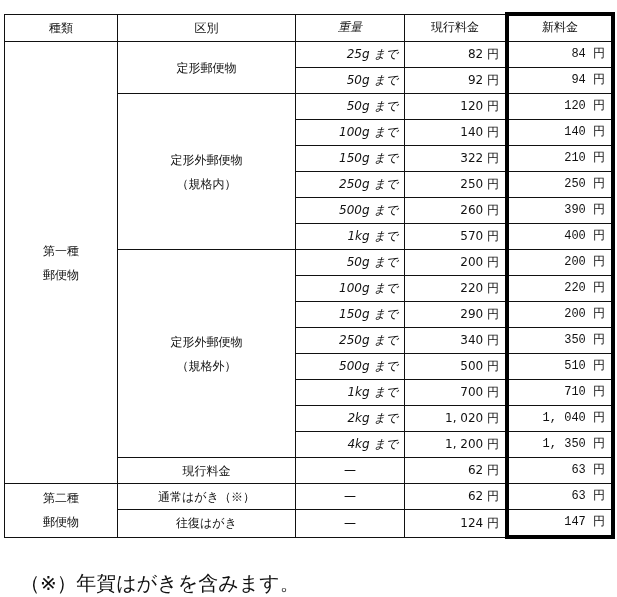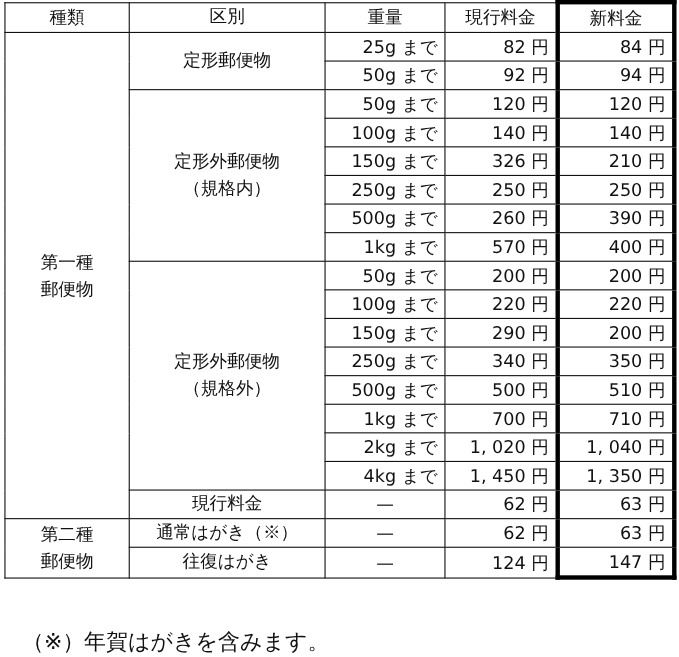--- a/index.html
+++ b/index.html
@@ -1,27 +1,27 @@
 <!DOCTYPE html>
 <html><head>
 <meta charset="utf-8">
 <style>
   html, body { margin:0; padding:0; background:#ffffff; }
   body { width:617px; height:597px; position:relative; overflow:hidden;
          font-family: "DejaVu Sans", "Liberation Sans", sans-serif; color:#111; }
-  table.rates { position:absolute; left:4px; top:0; border-collapse:collapse;
-                font-size:16px; }
+  table.rates { position:absolute; left:4px; top:12px; border-collapse:collapse;
+                font-size:12px; }
   table.rates td, table.rates th { border:1px solid #111; padding:0 6px; height:25px;
                 line-height:25px; font-weight:normal; white-space:nowrap; }
   th { text-align:center; }
   .c-kind { width:100px; text-align:center; vertical-align:middle; line-height:24px !important; }
   .c-cat  { width:165px; text-align:center; vertical-align:middle; line-height:24px !important;font-family:Liberation Serif, serif; }
-  .c-wt   { width:96px; text-align:right; }
+  .c-wt   { width:96px; text-align:right;font-style:italic; }
   .c-cur  { width:88px; text-align:right; }
-  .c-new  { width:90px; text-align:right; border-left:4px solid #000 !important; border-right:4px solid #000 !important; }
+  .c-new  { width:90px; text-align:right; border-left:4px solid #000 !important; border-right:4px solid #000 !important;font-family:Liberation Mono, monospace; }
   tr.last .c-new { border-bottom:4px solid #000 !important; }
   th.c-new { border-top:4px solid #000 !important; text-align:center; }
   .dash { text-align:center; }
   .footnote { position:absolute; left:20px; top:570px; font-size:20px; }
   .footnote .mark { display:inline-block; width:50px; }
 </style>
 </head>
 <body>
 
 <table class="rates">
@@ -61,21 +61,21 @@
         <td class="c-cur">120 円</td>
         <td class="c-new">120 円</td>
       </tr>
       <tr>
         <td class="c-wt">100g まで</td>
         <td class="c-cur">140 円</td>
         <td class="c-new">140 円</td>
       </tr>
       <tr>
         <td class="c-wt">150g まで</td>
-        <td class="c-cur">326 円</td>
+        <td class="c-cur">322 円</td>
         <td class="c-new">210 円</td>
       </tr>
       <tr>
         <td class="c-wt">250g まで</td>
         <td class="c-cur">250 円</td>
         <td class="c-new">250 円</td>
       </tr>
       <tr>
         <td class="c-wt">500g まで</td>
         <td class="c-cur">260 円</td>
@@ -120,21 +120,21 @@
         <td class="c-cur">700 円</td>
         <td class="c-new">710 円</td>
       </tr>
       <tr>
         <td class="c-wt">2kg まで</td>
         <td class="c-cur">1, 020 円</td>
         <td class="c-new">1, 040 円</td>
       </tr>
       <tr>
         <td class="c-wt">4kg まで</td>
-        <td class="c-cur">1, 450 円</td>
+        <td class="c-cur">1, 200 円</td>
         <td class="c-new">1, 350 円</td>
       </tr>
       <tr>
         <td class="c-cat" rowspan="1">
           <div>現行料金</div>
         </td>
         <td class="c-wt dash">—</td>
         <td class="c-cur">62 円</td>
         <td class="c-new">63 円</td>
       </tr>

